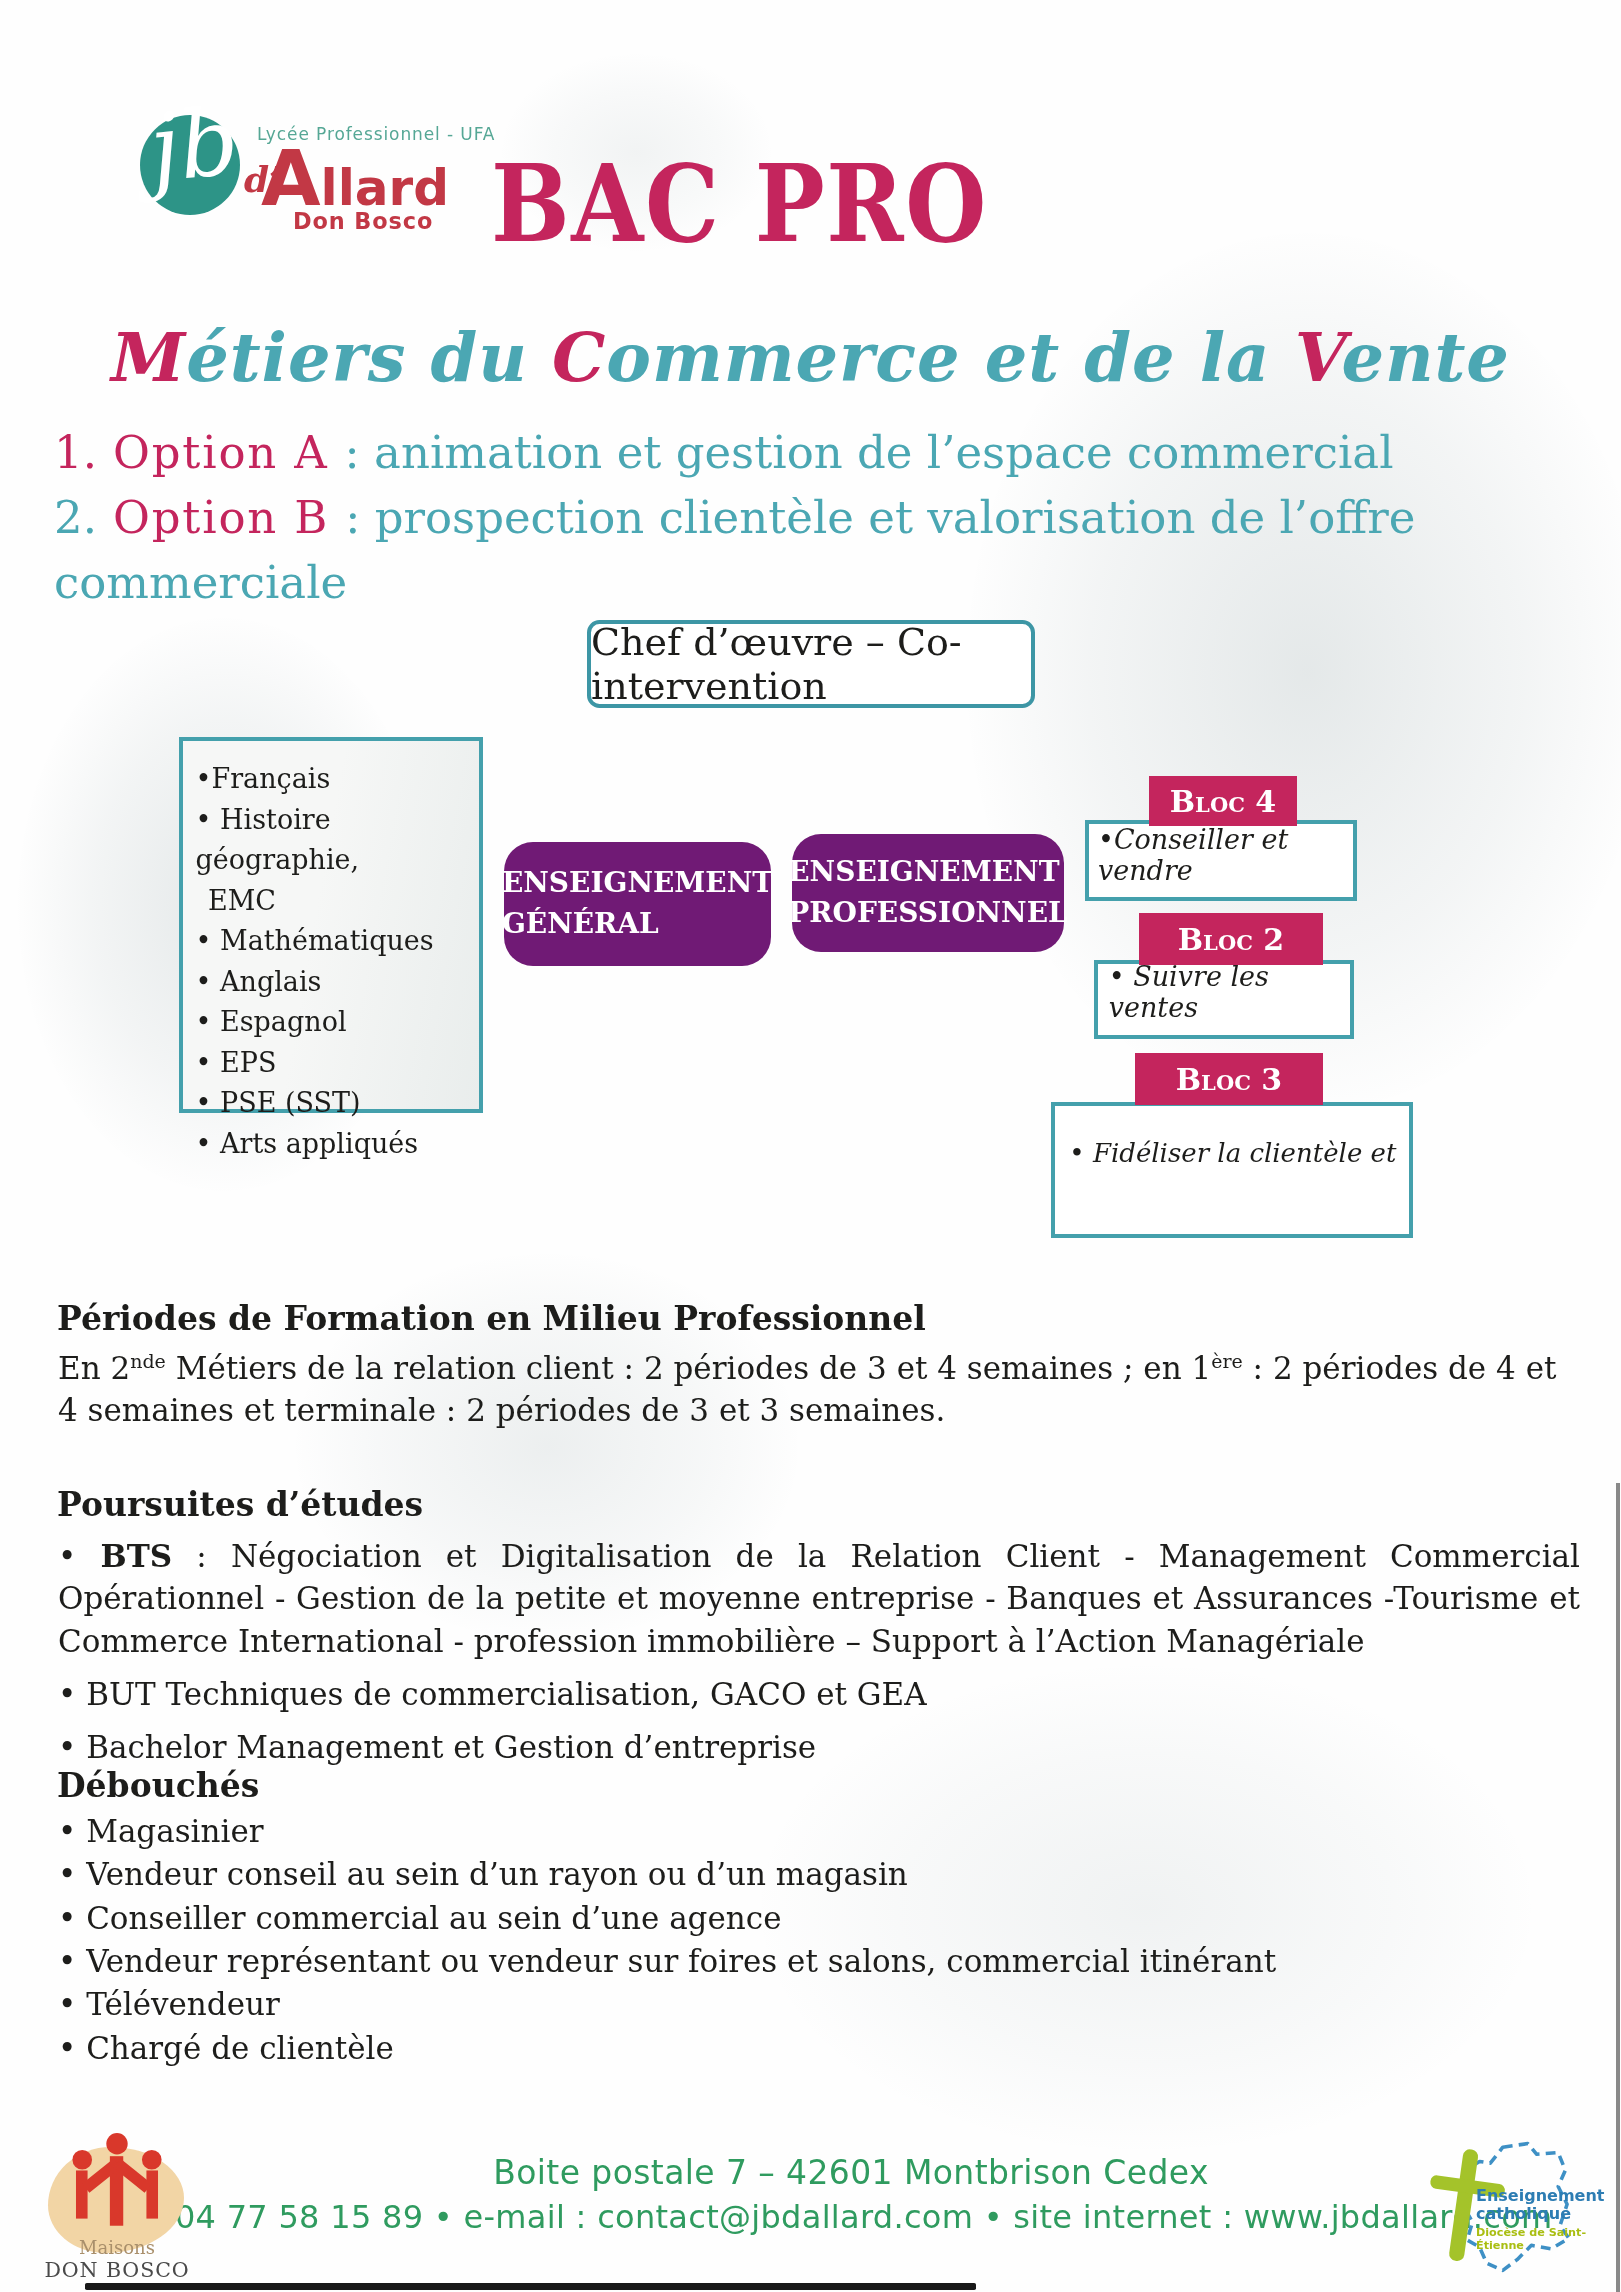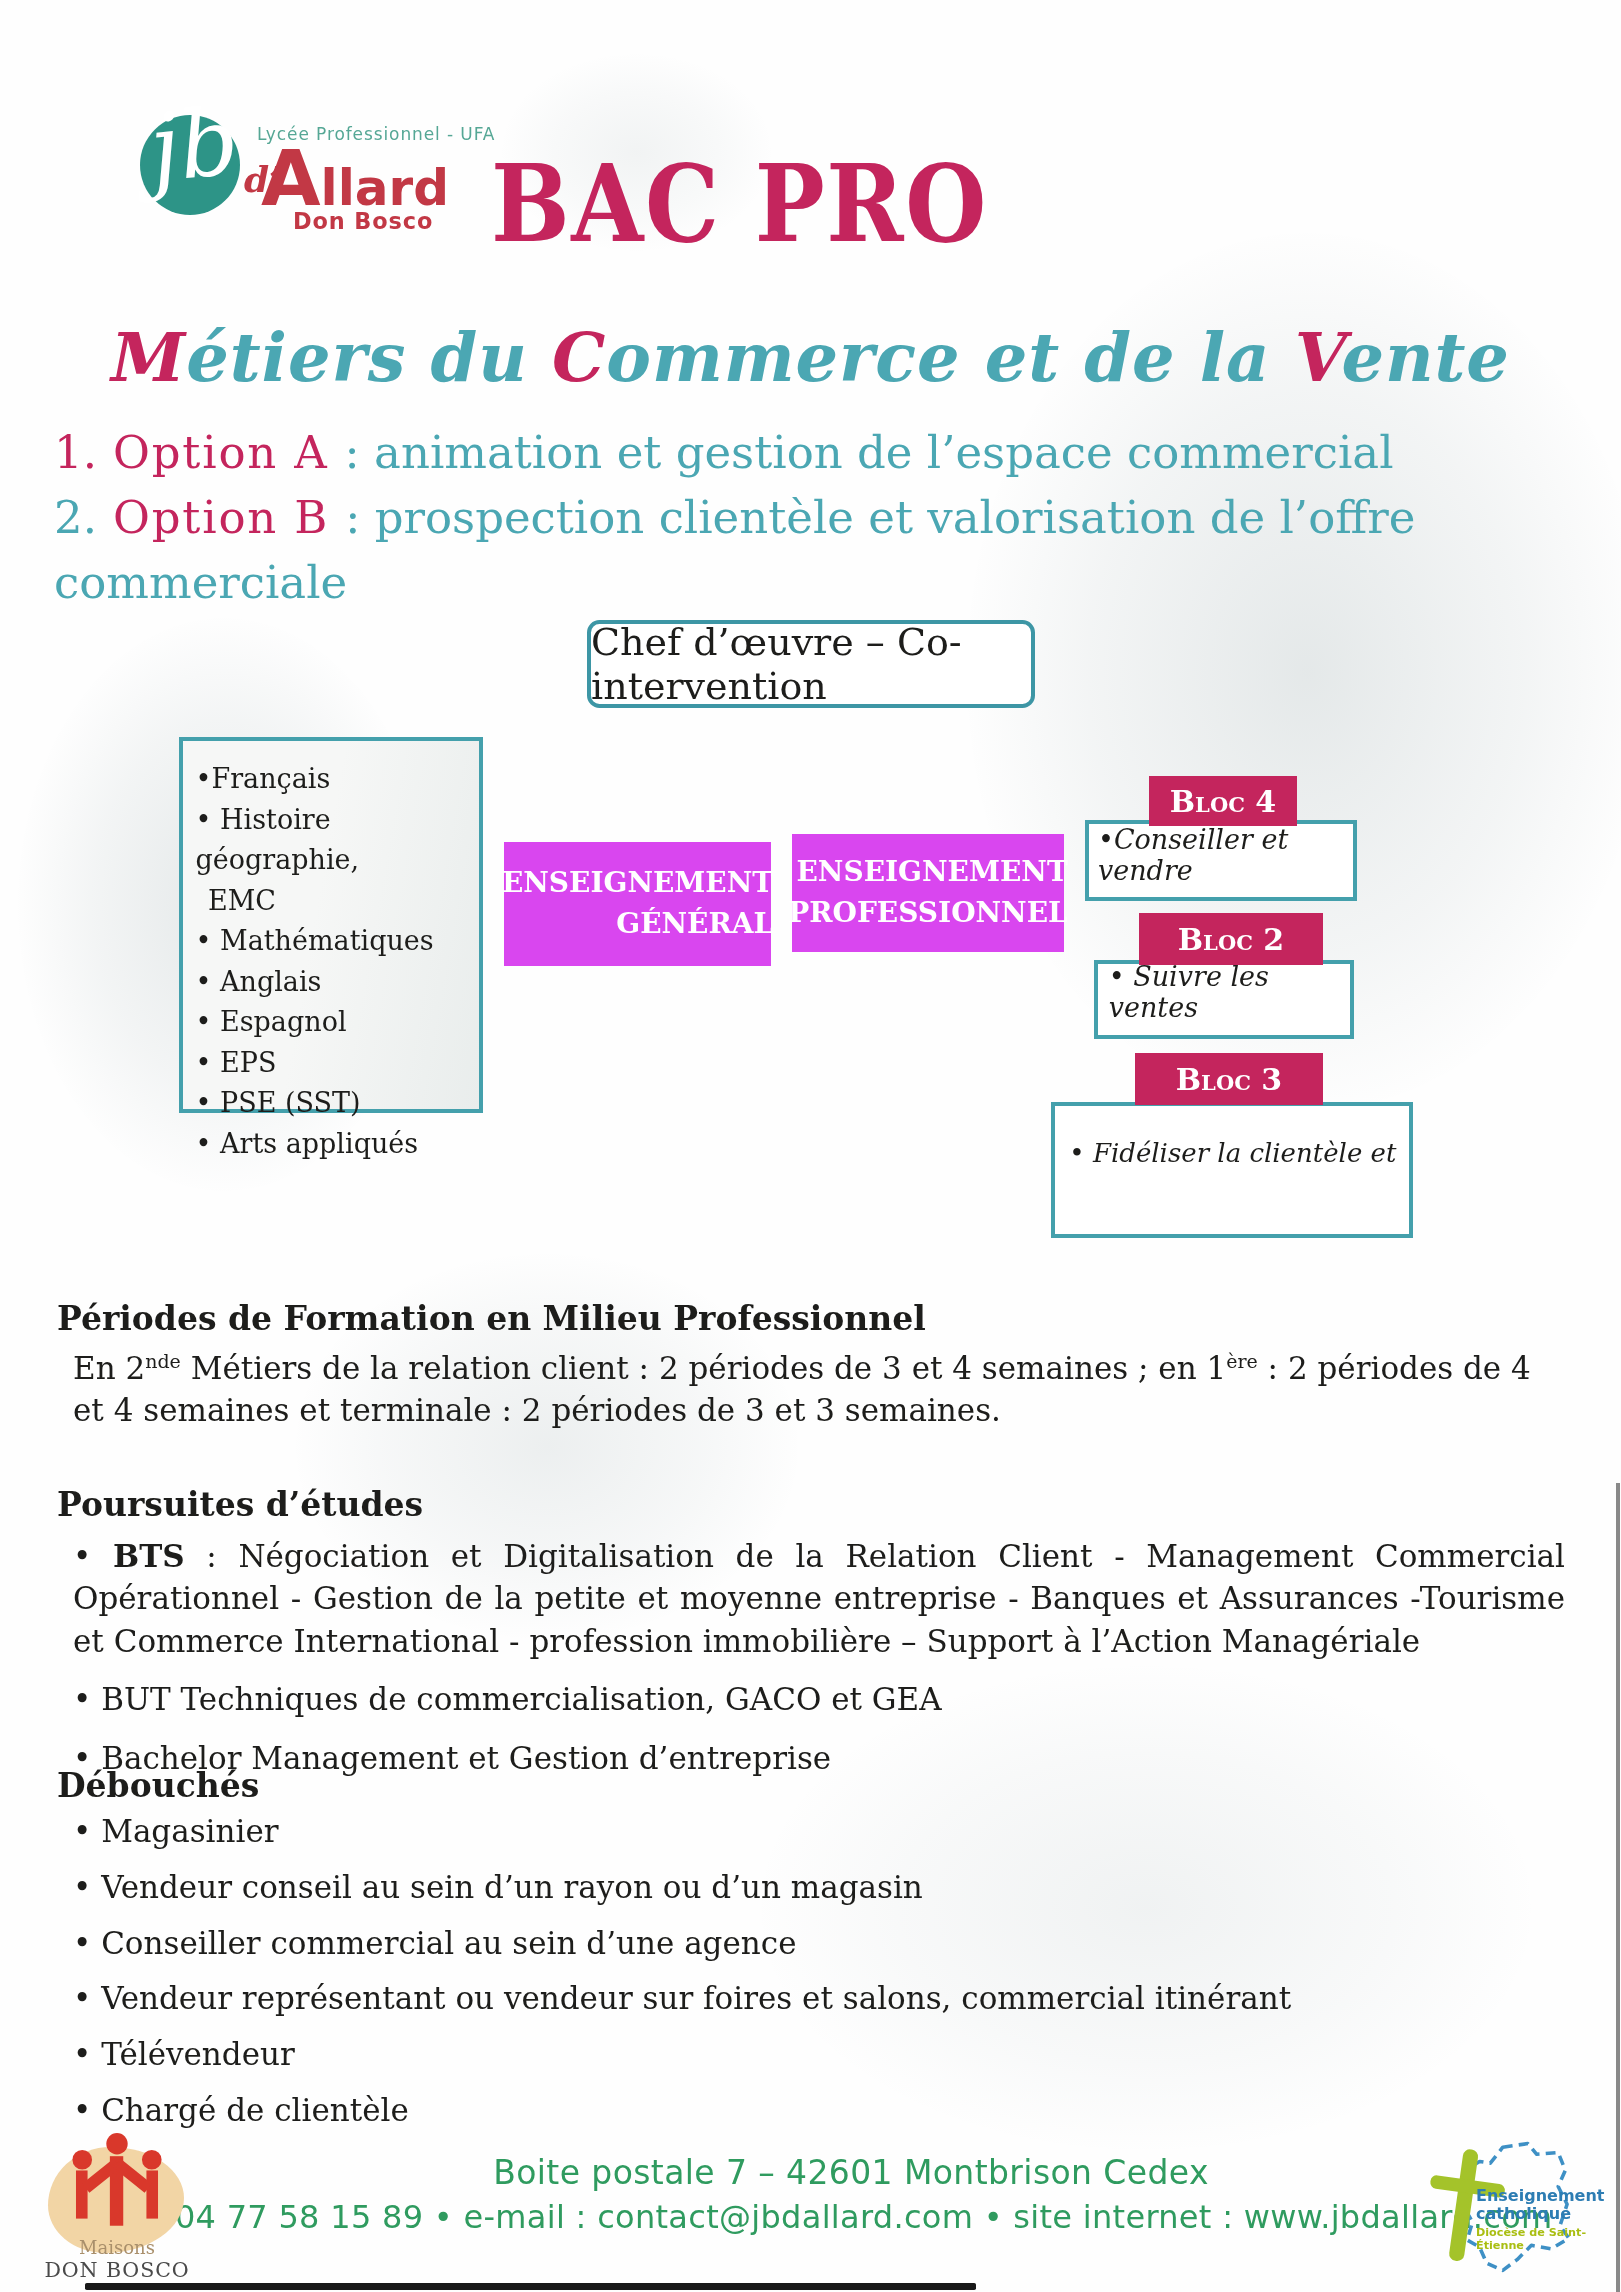--- a/index.html
+++ b/index.html
@@ -48,39 +48,39 @@
   .opt .rest{color:#4ba7b3;}
 
   
   .chef-box{position:absolute;left:587px;top:620px;width:448px;height:88px;border:4.5px solid #3d96a5;
     border-radius:12.5px;background:#fff;display:flex;align-items:center;justify-content:center;
     font-size:38px;color:#1d1d1b;box-sizing:border-box;}
   .subjects-box{position:absolute;left:179px;top:737px;width:304px;height:376px;border:4.5px solid #44a0ac;
     background:linear-gradient(100deg,#f6f7f6 45%,#e9edec 100%);box-sizing:border-box;
     padding:18px 7.2px 7.2px 12.5px;font-size:27px;line-height:1.5;color:#1d1d1b;}
   .subjects-box .cont{padding-left:12.5px;}
-  .pinkbox{position:absolute;background:#d946ef;color:#fff;display:flex;align-items:center;justify-content:center;
-    text-align:right;font-weight:bold;box-sizing:border-box;}
+  .pinkbox{position:absolute;background:#701a75;color:#fff;display:flex;align-items:center;justify-content:center;
+    text-align:left;font-weight:bold;box-sizing:border-box;border-radius:29px;}
   .ens-gen{left:504px;top:842px;width:267px;height:124px;font-size:28px;line-height:1.45;padding:0 12.5px;}
   .ens-pro{left:792px;top:834px;width:272px;height:118px;font-size:28px;line-height:1.45;padding:0 9px;}
   .bloc-label{position:absolute;background:#c4255d;color:#fff;font-weight:bold;font-variant:small-caps;
     font-size:30px;display:flex;align-items:center;justify-content:center;z-index:2;box-sizing:border-box;}
   .bl1{left:1149px;top:776px;width:148px;height:50px;}
   .bl2{left:1139px;top:913px;width:184px;height:52px;}
   .bl3{left:1135px;top:1053px;width:188px;height:52px;}
   .bloc-box{position:absolute;border:4.5px solid #44a0ac;background:#fff;box-sizing:border-box;
     font-size:27px;color:#1d1d1b;z-index:1;font-style:italic;}
   .bb1{left:1085px;top:820px;width:272px;height:81px;display:flex;align-items:flex-end;padding:0 5.4px 10.7px 9px;}
   .bb2{left:1094px;top:960px;width:260px;height:79px;display:flex;align-items:flex-end;padding:0 5.4px 12.5px 10.7px;justify-content:center;}
   .bb3{left:1051px;top:1102px;width:362px;height:136px;padding:30px 5.4px 0 14.3px;font-size:26px;line-height:1.35;}
 
   
   .sec{position:absolute;left:57px;width:1524px;color:#1d1d1b;}
   .sec h3{margin:0;font-size:33px;font-weight:bold;}
-  .sec p{margin:16px;font-size:31px;line-height:1.37;}
+  .sec p{margin:1px;font-size:31px;line-height:1.37;}
   .sec-pfmp{top:1299px;}
   .sec-pfmp p{margin-top:9px;}
   .sec-pfmp sup{font-size:19px;}
   .sec-pour{top:1485px;}
   .sec-pour .bts{margin-top:10.7px;text-align:justify;}
   .sec-pour .bts b{font-weight:bold;}
   .sec-pour .li{margin-top:10.7px;}
   .sec-deb{top:1766px;}
   .sec-deb .li{margin-top:3.6px;line-height:1.28;}
   .sec-deb h3{margin-bottom:7.2px;}

